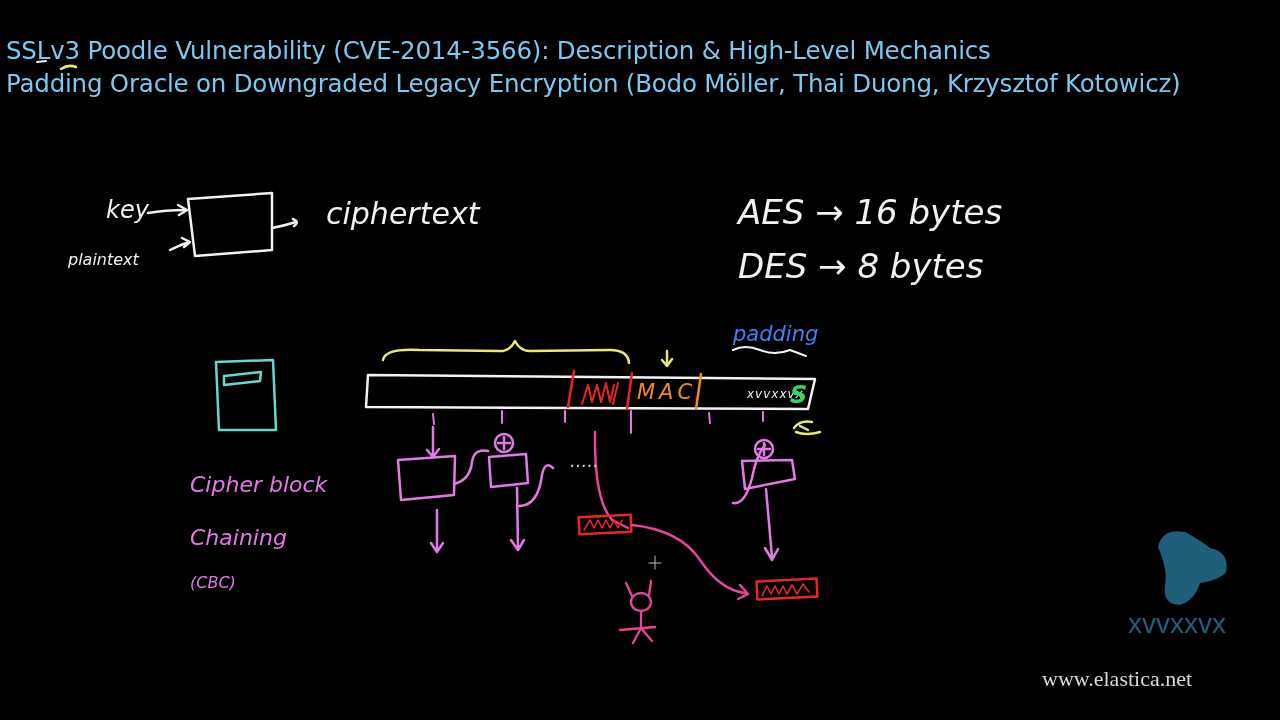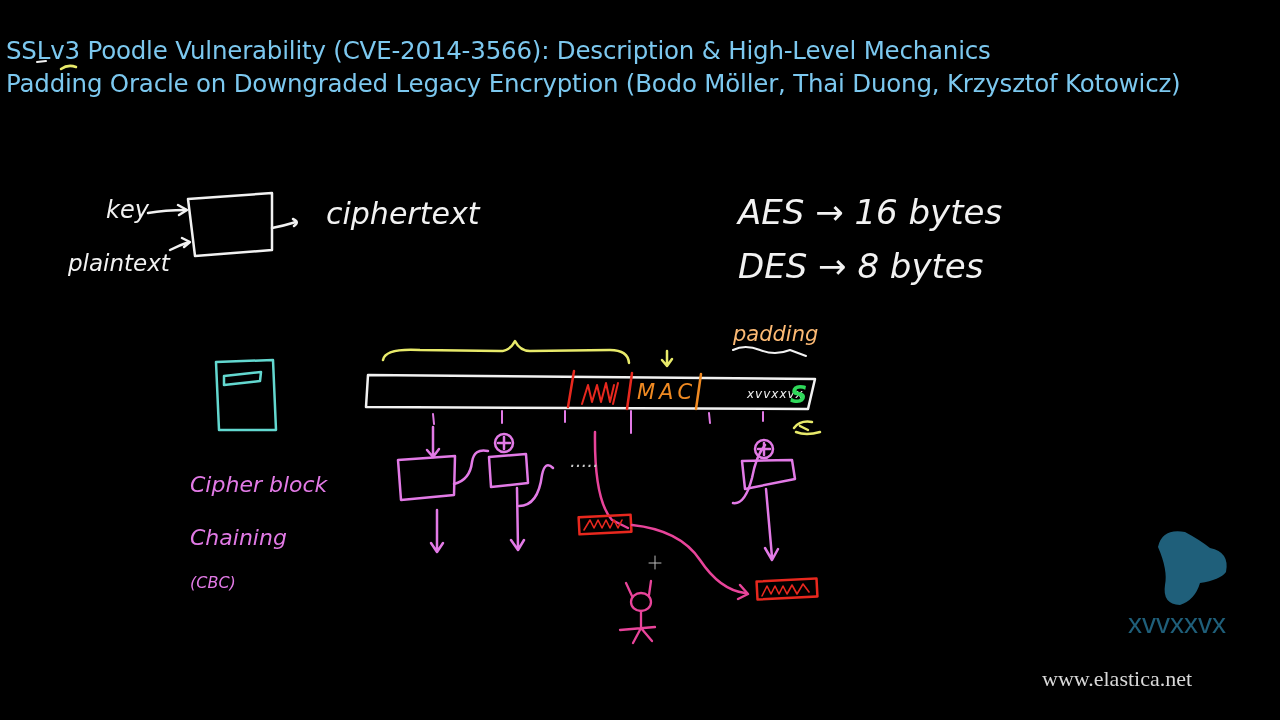--- a/index.html
+++ b/index.html
@@ -83,35 +83,35 @@
 
   <g stroke="#63d8d0" stroke-width="2.5">
     <path d="M216 362 L273 360 L276 430 L219 430 Z"></path>
     <path d="M224 376 L261 372 L260 381 L224 385 Z"></path>
   </g>
 
   <path d="M1158 547 Q1162 528 1185 532 Q1200 540 1210 548 Q1230 552 1226 572 Q1220 580 1200 583 Q1195 600 1180 605 Q1162 604 1165 585 Q1168 570 1158 547 Z" fill="#1f5f7a" stroke="none"></path>
 </svg>
 
 <div class="hand" style="left:106px;top:196px;font-size:24px;color:#f2f2f2;">key</div>
-<div class="hand" style="left:68px;top:250px;font-size:23px;color:#f2f2f2;">plaintext</div>
+<div class="hand" style="left:68px;top:250px;font-size:16px;color:#f2f2f2;">plaintext</div>
 <div class="hand" style="left:326px;top:196px;font-size:30px;color:#f2f2f2;">ciphertext</div>
 
 <div class="hand" style="left:738px;top:192px;font-size:34px;color:#f2f2f2;">
   <span>AES</span>
   <span>→</span>
   <span>16 bytes</span>
 </div>
 <div class="hand" style="left:738px;top:246px;font-size:34px;color:#f2f2f2;">
   <span>DES</span>
   <span>→</span>
   <span>8 bytes</span>
 </div>
 
-<div class="hand" style="left:733px;top:322px;font-size:21px;color:#fdba74;text-align:right;">padding</div>
+<div class="hand" style="left:733px;top:322px;font-size:21px;color:#3b82f6;text-align:right;">padding</div>
 <div class="hand" style="left:637px;top:380px;font-size:21px;color:#f08a22;letter-spacing:4px;font-style:italic;">MAC</div>
 <div class="hand" style="left:747px;top:387px;font-size:12px;color:#f2f2f2;letter-spacing:1px;text-align:right;">xvvxxvx</div>
 <div class="hand" style="left:790px;top:381px;font-size:24px;color:#2fd95a;font-weight:bold;">S</div>
 
 <div class="hand" style="left:570px;top:450px;font-size:18px;color:#cccccc;">.....</div>
 
 <div class="hand" style="left:190px;top:472px;font-size:22px;color:#e27ae6;">Cipher block</div>
 <div class="hand" style="left:190px;top:525px;font-size:22px;color:#e27ae6;">Chaining</div>
 <div class="hand" style="left:190px;top:573px;font-size:16px;color:#e27ae6;">(CBC)</div>
 

